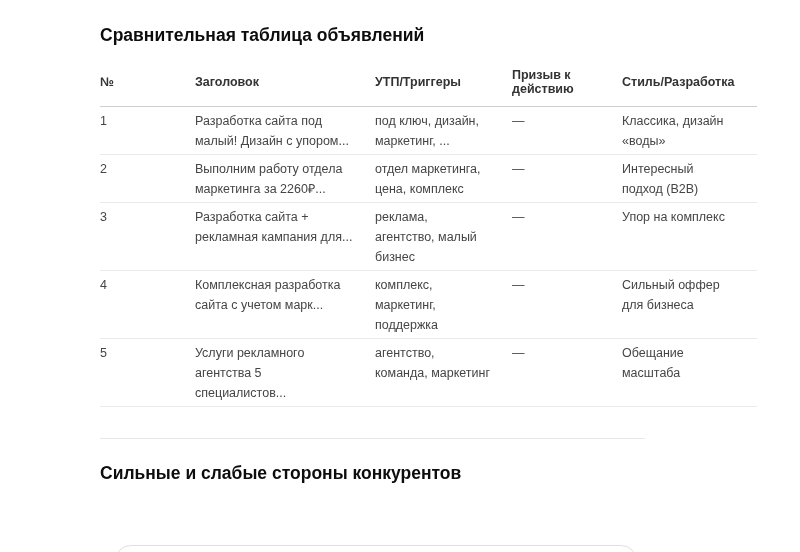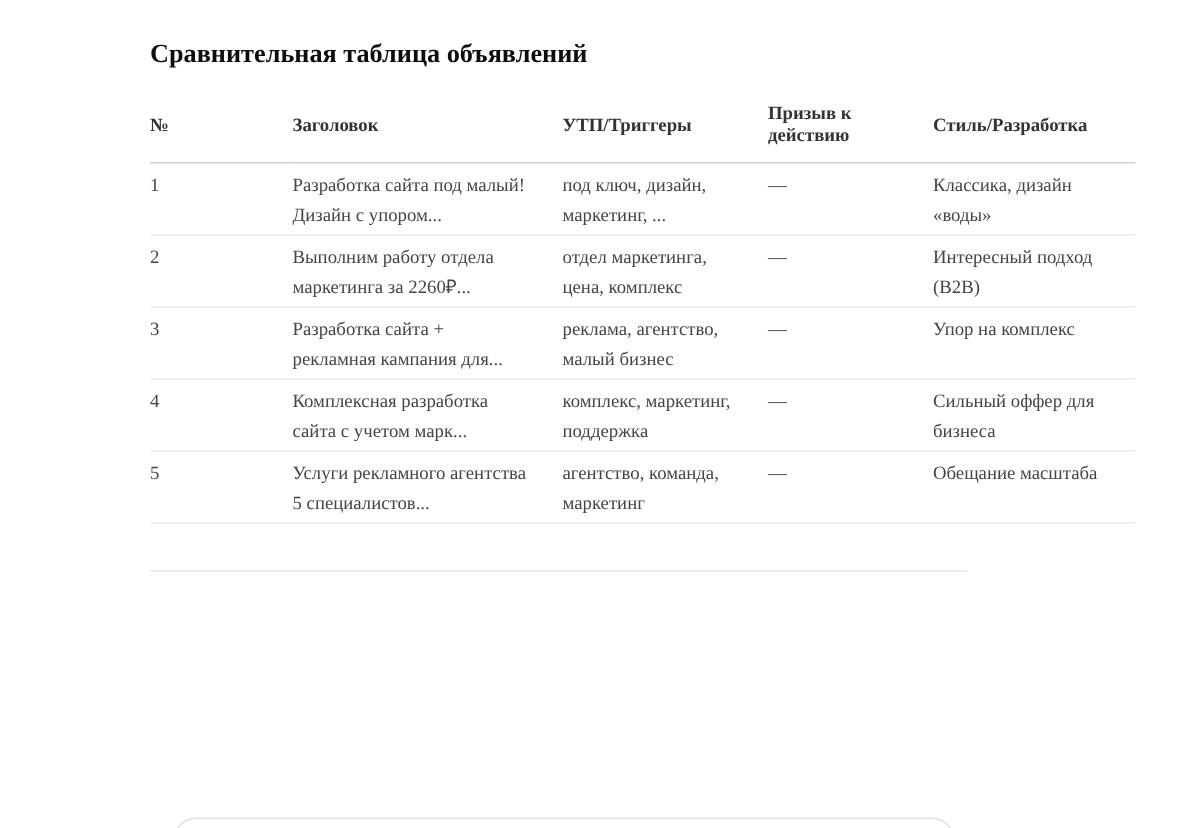--- a/index.html
+++ b/index.html
@@ -1,17 +1,17 @@
 <!DOCTYPE html>
 <html lang="ru"><head>
 <meta charset="utf-8">
 <style>
   html,body{margin:0;padding:0;background:#fff;}
   .page{position:relative;width:800px;height:552px;background:#ffffff;overflow:hidden;
-        font-family:Liberation Serif, serif;color:#0d0d0d;}
+        font-family:Liberation Sans, sans-serif;color:#0d0d0d;}
   .content{position:absolute;left:100px;top:0;width:660px;}
 
   h1.doc-title{margin:24px 0 0 0;font-size:17.5px;line-height:22px;font-weight:700;color:#0d0d0d;}
 
   table.cmp{border-collapse:collapse;table-layout:fixed;width:657px;margin-top:14px;
             font-size:12.5px;color:#424242;}
   table.cmp col.c1{width:95px;}
   table.cmp col.c2{width:180px;}
   table.cmp col.c3{width:137px;}
   table.cmp col.c4{width:110px;}
@@ -92,18 +92,19 @@
           <td>агентство, команда, маркетинг</td>
           <td>—</td>
           <td>Обещание масштаба</td>
         </tr>
       </tbody>
     </table>
 
 
     <hr class="section-divider">
 
+    <h2 class="doc-title2">Сильные и слабые стороны конкурентов</h2>
 
 
   </main>
 
   <div class="composer"></div>
 </div>
 
 </body></html>

